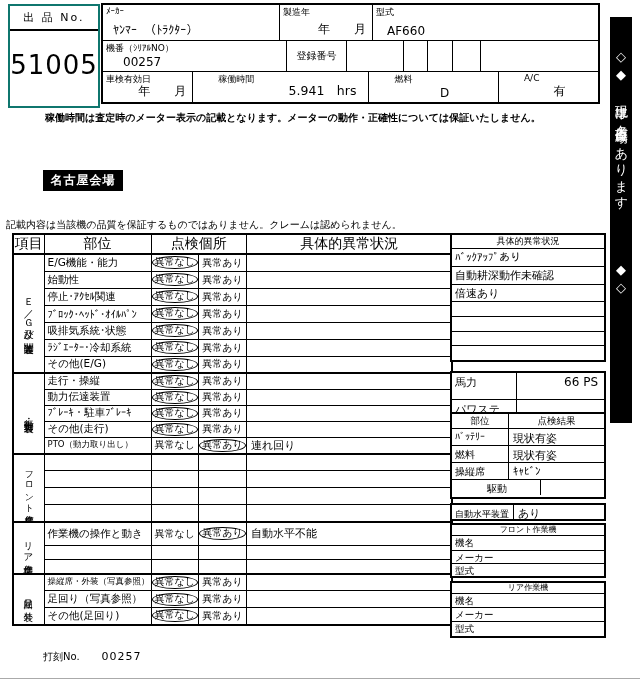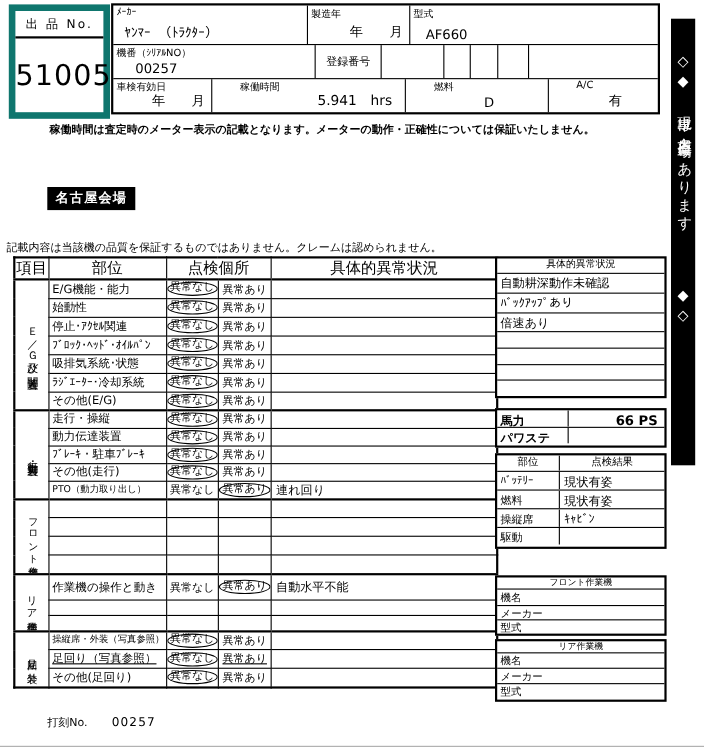--- a/index.html
+++ b/index.html
@@ -1,20 +1,20 @@
 <!DOCTYPE html>
 <html><head>
 <meta charset="utf-8">
 <style>
   html,body{margin:0;padding:0;background:#e8e8e8;}
   .sheet{position:relative;width:640px;height:680px;background:#ffffff;margin:0 auto;
          font-family:"DejaVu Sans","Liberation Sans",sans-serif;color:#000;overflow:hidden;}
 
   
-  .lot-box{position:absolute;left:8px;top:4px;width:92px;height:104px;border:6px solid #0f766e;box-sizing:border-box;}
+  .lot-box{position:absolute;left:8px;top:4px;width:92px;height:104px;border:2px solid #0f766e;box-sizing:border-box;}
   .lot-label{height:23px;line-height:23px;border-bottom:2px solid #000;font-size:11px;text-align:center;letter-spacing:2px;}
   .lot-number{font-size:26px;text-align:center;margin-top:19px;letter-spacing:1px;}
 
   
   .header-table{position:absolute;left:101px;top:3px;width:499px;height:101px;border:2px solid #000;box-sizing:border-box;}
   .hrow{display:flex;border-bottom:1px solid #000;}
   .hrow:last-child{border-bottom:none;gap:22px;}
   .hcell{border-right:1px solid #000;box-sizing:border-box;position:relative;}
   .hcell:last-child{border-right:none;}
   .hlabel{position:absolute;top:1px;left:3px;font-size:9px;white-space:nowrap;}
@@ -46,21 +46,21 @@
   .bhead{font-size:9px;text-align:center;border-bottom:1px solid #000;height:13px;line-height:13px;overflow:hidden;}
   .bhead.sm{font-size:8px;height:10px;line-height:10px;}
   .arow{border-bottom:1px solid #000;font-size:11px;padding-left:3px;box-sizing:border-box;display:flex;align-items:center;overflow:hidden;}
   .arow:last-child{border-bottom:none;}
   .rrow{display:flex;border-bottom:1px solid #000;box-sizing:border-box;overflow:hidden;}
   .rrow:last-child{border-bottom:none;flex-direction:column;}
   .rlabel{border-right:1px solid #000;box-sizing:border-box;font-size:10px;padding:2px 0 0 3px;overflow:hidden;white-space:nowrap;}
   .rvalue{flex:1;font-size:11px;padding:2px 0 0 4px;overflow:hidden;white-space:nowrap;}
   .irow{border-bottom:1px solid #000;box-sizing:border-box;font-size:9.5px;padding:1px 0 0 3px;overflow:hidden;}
   .irow:last-child{border-bottom:none;}
-  #power-box .rrow{height:16px;font-weight:bold;}
+  #power-box .rrow{height:27px;}
   #power-box .rlabel{width:65px;font-size:11px;padding-top:2px;}
   #power-box .rvalue.right{text-align:right;padding-right:6px;font-size:12px;}
   #parts-box .rlabel{width:57px;}
   #parts-box .bhead{display:flex;}
   #parts-box .bhead span:first-child{width:57px;border-right:1px solid #000;box-sizing:border-box;}
   #parts-box .bhead span:last-child{flex:1;}
   #level-box{display:flex;height:18px;}
   #level-box .rlabel{width:62px;font-size:9px;padding-top:3px;}
   #level-box .rvalue{font-size:11px;padding-top:1px;}
 
@@ -272,39 +272,39 @@
           <td class="chk"></td>
           <td class="det"></td>
         </tr>
         <tr class="gstart" style="height: 17px;">
           <td class="grp" rowspan="3" style="font-size: 9.5px;">足回り外装</td>
           <td class="part small">操縦席・外装（写真参照）</td>
           <td class="chk"><span class="circle">異常なし</span></td>
           <td class="chk">異常あり</td>
           <td class="det"></td>
         </tr>
-        <tr style="height: 17px; text-decoration: underline;">
+        <tr style="height: 17px;">
           <td class="part">足回り（写真参照）</td>
           <td class="chk"><span class="circle">異常なし</span></td>
           <td class="chk">異常あり</td>
           <td class="det"></td>
         </tr>
         <tr style="height: 17px;">
           <td class="part">その他(足回り)</td>
           <td class="chk"><span class="circle">異常なし</span></td>
           <td class="chk">異常あり</td>
           <td class="det"></td>
         </tr>
       </tbody>
   </table>
 
   <div class="rbox" id="abnormal-box" style="top:233px;">
     <div class="bhead">具体的異常状況</div>
-  <div class="arow" style="height: 18px;">自動耕深動作未確認</div>
-      <div class="arow" style="height: 18px;">ﾊﾞｯｸｱｯﾌﾟあり</div>
+  <div class="arow" style="height: 18px;">ﾊﾞｯｸｱｯﾌﾟあり</div>
+      <div class="arow" style="height: 18px;">自動耕深動作未確認</div>
       <div class="arow" style="height: 17px;">倍速あり</div>
       <div class="arow" style="height: 15px;"></div>
       <div class="arow" style="height: 15px;"></div>
       <div class="arow" style="height: 14px;"></div>
       <div class="arow" style="height: 14px;"></div>
     </div>
 
   <div class="rbox" id="power-box" style="top:371px;">
     <div class="rrow">
       <div class="rlabel">馬力</div>
@@ -326,26 +326,30 @@
         <div class="rvalue">現状有姿</div>
       </div>
       <div class="rrow" style="height: 17px;">
         <div class="rlabel">燃料</div>
         <div class="rvalue">現状有姿</div>
       </div>
       <div class="rrow" style="height: 17px;">
         <div class="rlabel">操縦席</div>
         <div class="rvalue">ｷｬﾋﾞﾝ</div>
       </div>
-      <div class="rrow" style="height: 17px;">
+      <div class="rrow" style="height: 17px; margin-left: 32px;">
         <div class="rlabel">駆動</div>
         <div class="rvalue">4WD</div>
       </div>
     </div>
 
+  <div class="rbox" id="level-box" style="top:503px;">
+    <div class="rlabel">自動水平装置</div>
+    <div class="rvalue">あり</div>
+  </div>
 
   <div class="rbox" id="front-box" style="top:523px;">
     <div class="bhead sm">フロント作業機</div>
   <div class="irow" style="height: 15px;">機名</div>
       <div class="irow" style="height: 13px;">メーカー</div>
       <div class="irow" style="height: 12px;">型式</div>
     </div>
 
   <div class="rbox" id="rear-box" style="top:581px;">
     <div class="bhead sm">リア作業機</div>

